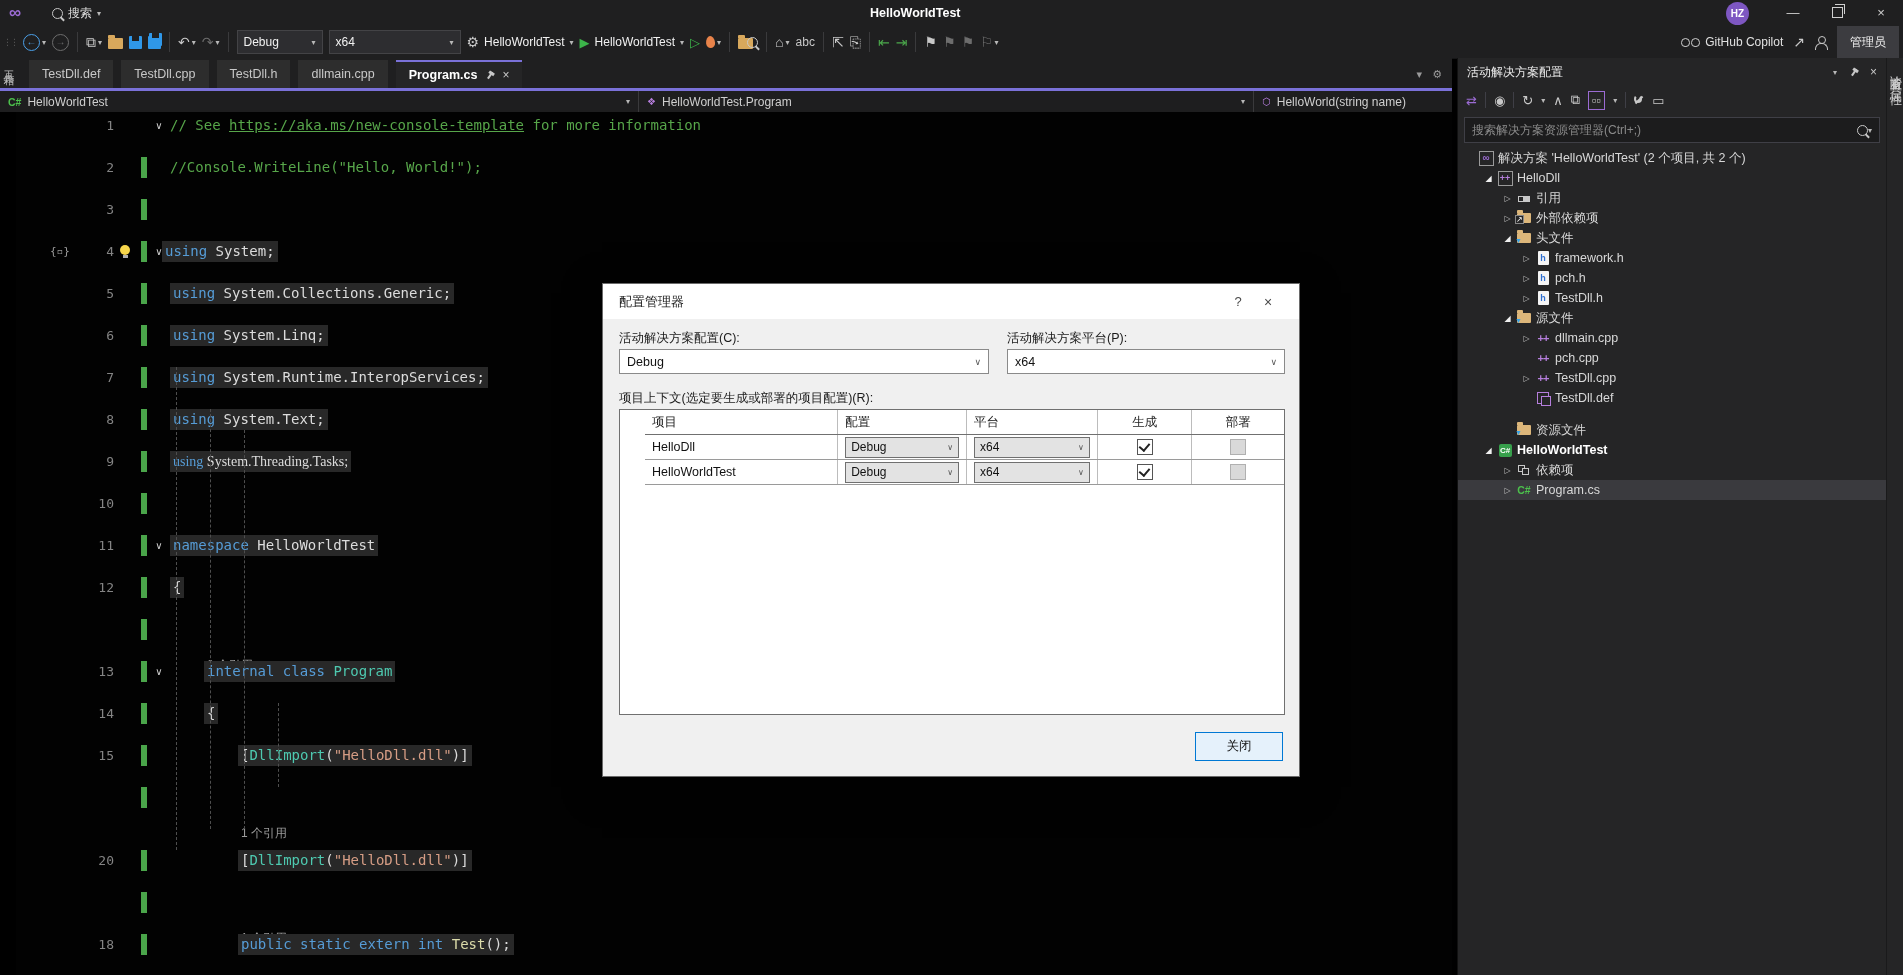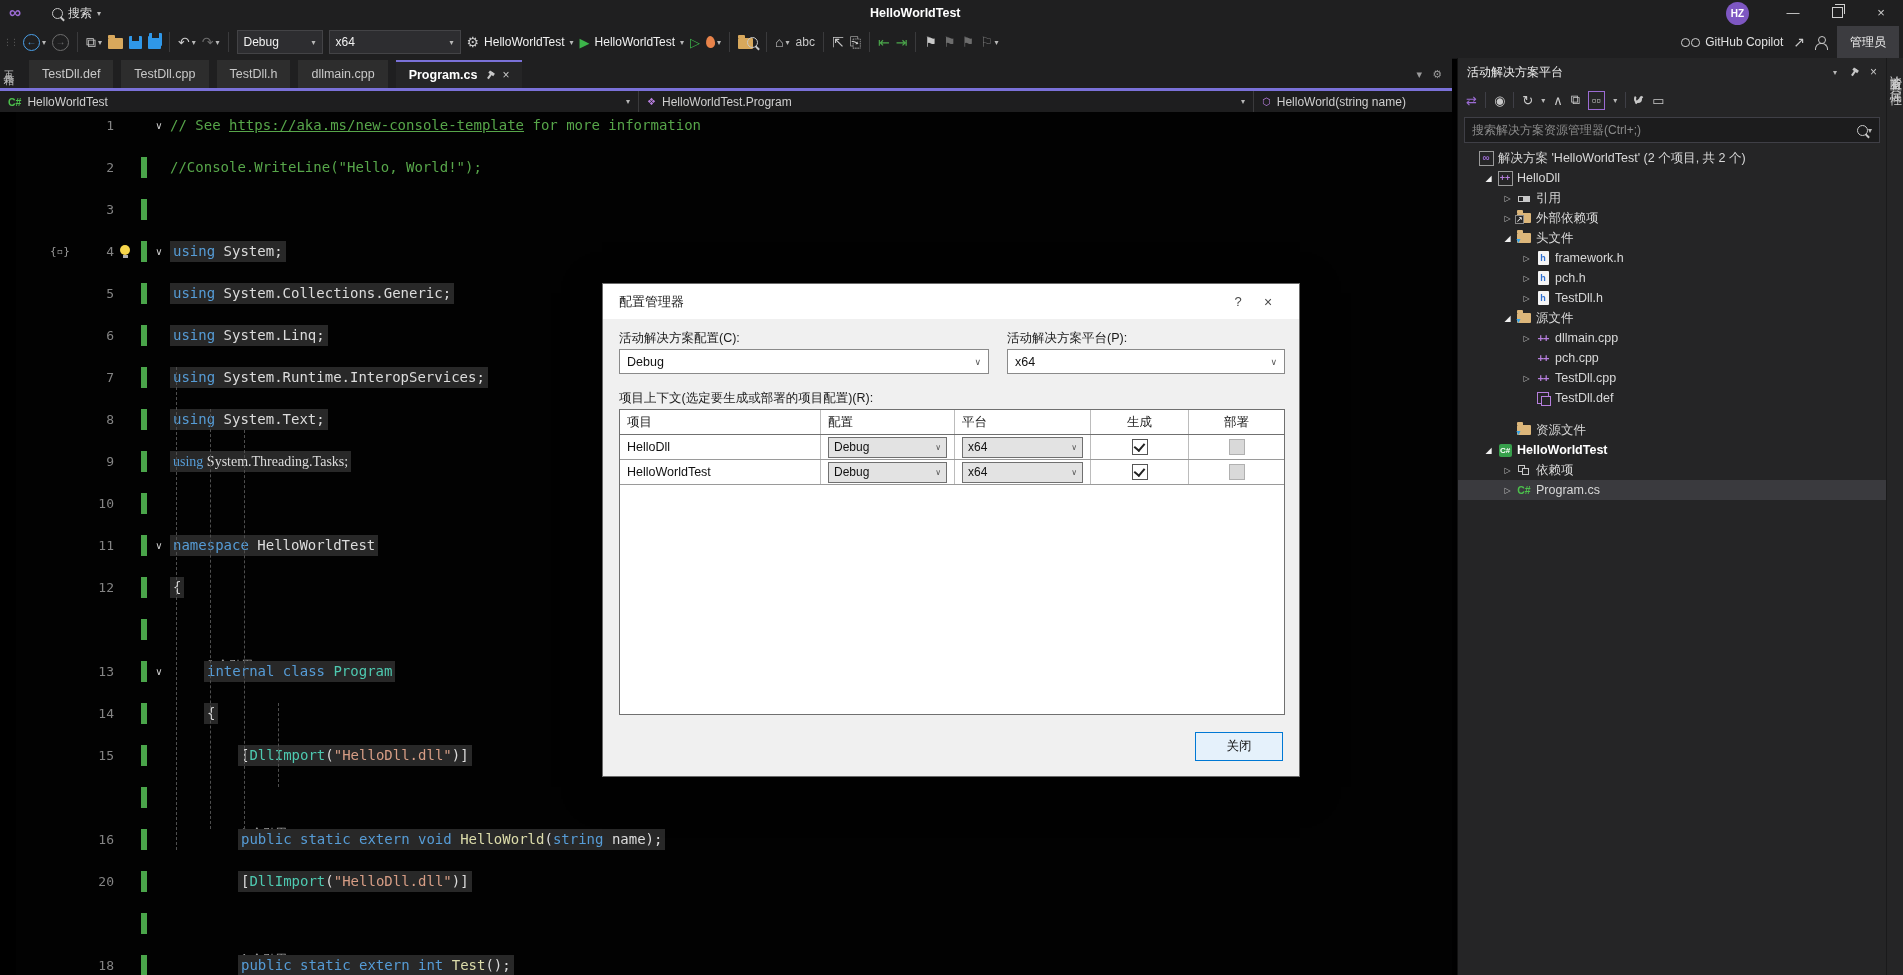--- a/index.html
+++ b/index.html
@@ -92,21 +92,21 @@
           box-sizing:border-box;box-shadow:0 10px 34px rgba(0,0,0,.65);color:#1a1a1a;font-size:12.5px;}
   #dlg-title{height:35px;background:#ffffff;display:flex;align-items:center;padding:0 16px;font-size:13px;}
   #dlg-help{margin-left:auto;width:30px;text-align:center;color:#4a4a4a;font-size:13px;}
   #dlg-x{width:30px;text-align:center;color:#4a4a4a;font-size:14px;}
   .dlg-label{position:absolute;font-size:12.5px;color:#1a1a1a;}
   .combo{position:absolute;height:25px;background:#fff;border:1px solid #8a8a8a;box-sizing:border-box;
          display:flex;align-items:center;padding:0 7px;font-size:12.5px;color:#111;}
   .combo .cv{flex:1;}
   .combo .chev{color:#555;font-size:9px;}
   #ctx-table{position:absolute;left:16px;top:125px;width:666px;height:306px;background:#fff;border:1px solid #707070;box-sizing:border-box;}
-  .trow{display:flex;border-bottom:1px solid #9a9a9a;height:25px;box-sizing:border-box;}
+  .trow{display:flex;border-bottom:1px solid #9a9a9a;height:25px;box-sizing:border-box;margin-left:25px;}
   .trow.head{border-bottom:1px solid #707070;background:#fff;height:25px;}
   .tcell{border-right:1px solid #bcbcbc;box-sizing:border-box;display:flex;align-items:center;padding:0 7px;font-size:12.5px;color:#111;}
   .trow.head .tcell{color:#222;}
   .tcell.c-proj{width:201px;} .tcell.c-cfg{width:134px;} .tcell.c-plat{width:136px;}
   .tcell.c-build{width:98px;justify-content:center;} .tcell.c-dep{width:95px;justify-content:center;border-right:none;}
   .cell-combo{width:100%;height:21px;background:#e3e3e3;border:1px solid #707070;display:flex;align-items:center;
               padding:0 5px;box-sizing:border-box;}
   .cell-combo .cv{flex:1;font-size:12px;}
   .chk{width:14px;height:14px;border:1px solid #555;background:#fff;position:relative;}
   .chk.on::after{content:"";position:absolute;left:3px;top:1px;width:5px;height:8px;border:solid #222;border-width:0 2px 2px 0;transform:rotate(40deg);}
@@ -342,21 +342,21 @@
     <div class="row" style="top: 45px;">
       <div class="gbar"></div>
       <span class="lnum">3</span>
     </div>
     <div class="row" style="top: 66px;">
       <div class="gbar"></div>
       <span class="m-adorn">{▫}</span>
       <span class="lnum">4</span>
       <span class="bulb"></span>
       <span class="fold">∨</span>
-      <span class="codeline box" style="left: 154px;"><span class="tk">using</span><span class="tp"> System;</span></span>
+      <span class="codeline box" style="left: 146px;"><span class="tk">using</span><span class="tp"> System;</span></span>
     </div>
     <div class="row" style="top: 87px;">
       <div class="gbar"></div>
       <span class="lnum">5</span>
       <span class="codeline box" style="left: 154px;"><span class="tk">using</span><span class="tp"> System.Collections.Generic;</span></span>
     </div>
     <div class="row" style="top: 108px;">
       <div class="gbar"></div>
       <span class="lnum">6</span>
       <span class="codeline box" style="left: 154px;"><span class="tk">using</span><span class="tp"> System.Linq;</span></span>
@@ -407,25 +407,20 @@
       <span class="codeline box" style="left: 188px;"><span class="tp">{</span></span>
     </div>
     <div class="row" style="top: 318px;">
       <div class="gbar"></div>
       <span class="lnum">15</span>
       <span class="codeline box" style="left: 222px;"><span class="tp">[</span><span class="tt">DllImport</span><span class="tp">(</span><span class="ts">"HelloDll.dll"</span><span class="tp">)]</span></span>
     </div>
     <div class="row" style="top: 339px;">
       <div class="gbar"></div>
       <span class="lens" style="left: 225px;">1 个引用</span>
-    </div>
-    <div class="row" style="top: 360px;">
-      <div class="gbar"></div>
-      <span class="lnum">16</span>
-      <span class="codeline box" style="left: 222px;"><span class="tk">public static extern void </span><span class="tm">HelloWorld</span><span class="tp">(</span><span class="tk">string</span><span class="tp"> name);</span></span>
     </div>
     <div class="row" style="top: 381px;">
       <div class="gbar"></div>
       <span class="lnum">20</span>
       <span class="codeline box" style="left: 222px;"><span class="tp">[</span><span class="tt">DllImport</span><span class="tp">(</span><span class="ts">"HelloDll.dll"</span><span class="tp">)]</span></span>
     </div>
     <div class="row" style="top: 402px;">
       <div class="gbar"></div>
       <span class="lens" style="left: 225px;">1 个引用</span>
     </div>
@@ -507,21 +502,21 @@
         <div class="tcell c-dep">
           <div class="chk dis"></div>
         </div>
       </div>
     </div>
   <div id="dlg-close">关闭</div>
 </div>
 
 <div id="sol-exp" class="abs">
   <div id="se-head">
-    <span>活动解决方案平台</span>
+    <span>活动解决方案配置</span>
     <span class="hicons">
       <span class="caret">▾</span>
       <span class="pin"></span>
       <span>×</span>
     </span>
   </div>
   <div id="se-tools">
     <span class="ti" style="color:#9b6bd3;">⇄</span>
     <span class="se-sep"></span>
     <span class="ti">◉</span>

